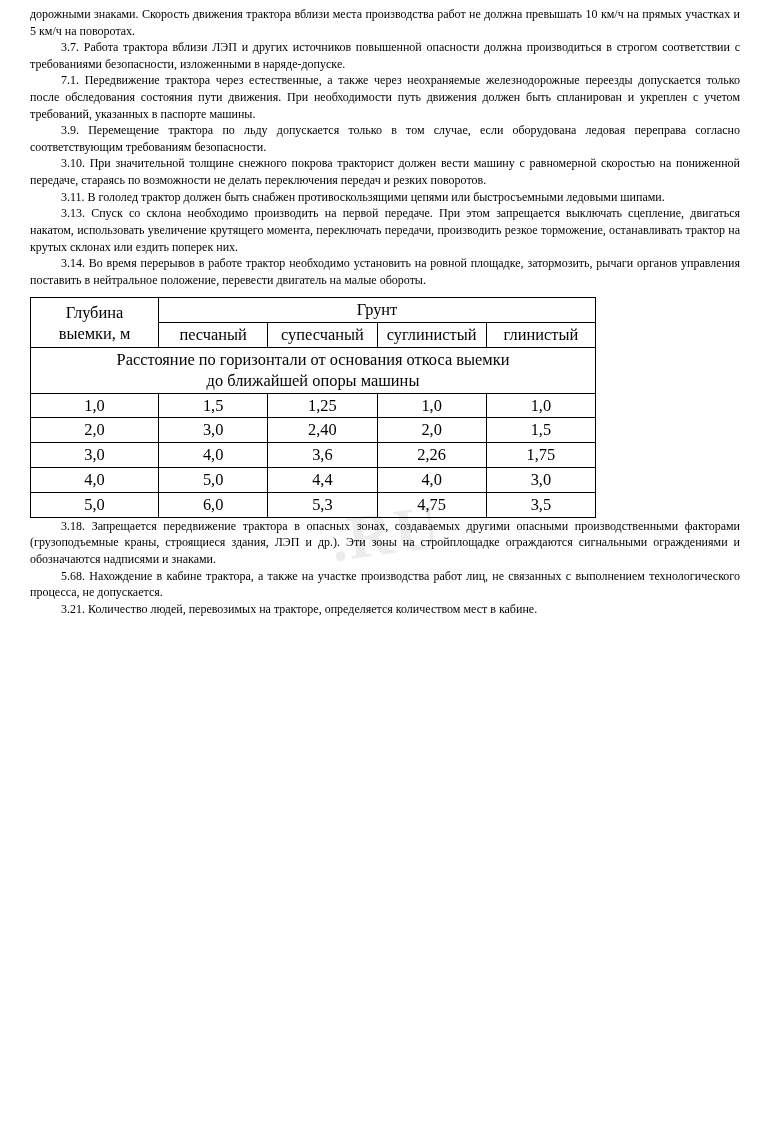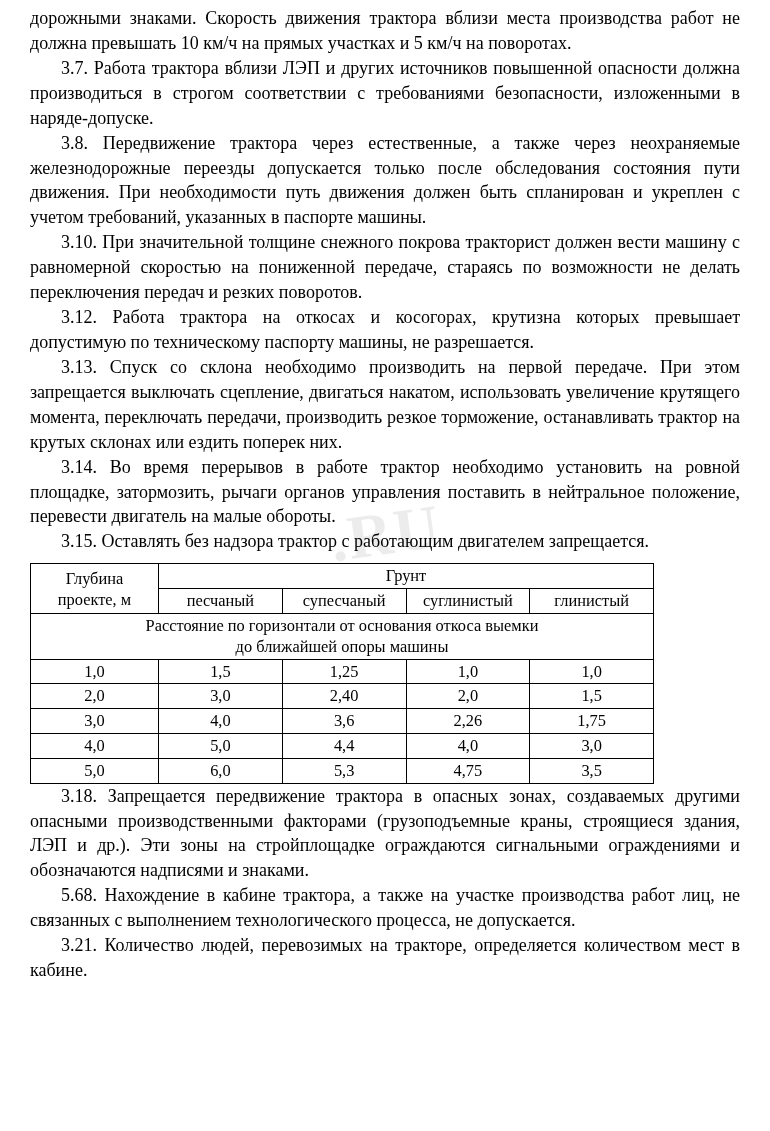--- a/index.html
+++ b/index.html
@@ -38,31 +38,31 @@
   #content {
     position: relative;
     z-index: 1;
     padding: 6px 30px 0 30px;
     box-sizing: border-box;
   }
   p.para {
     margin: 0;
     text-align: justify;
     text-justify: inter-word;
-    font-size: 18px;
+    font-size: 12px;
     line-height: 1.385;
     text-indent: 0;
     hyphens: none;
   }
   p.indent {
     text-indent: 31px;
   }
   table.tbl {
     border-collapse: collapse;
-    width: 624px;
+    width: 566px;
     margin: 9px 0 0 0;
     table-layout: fixed;
     font-size: 16.4px;
     line-height: 1.33;
   }
   table.tbl td {
     border: 1.2px solid #000000;
     text-align: center;
     vertical-align: middle;
     padding: 1px 3px;
@@ -88,33 +88,33 @@
 <body>
 
 <div id="page">
 
   <div id="watermark">.RU</div>
 
   <div id="content">
 
     <p class="para">дорожными знаками. Скорость движения трактора вблизи места производства работ не должна превышать 10 км/ч на прямых участках и 5 км/ч на поворотах.</p>
     <p class="para indent">3.7. Работа трактора вблизи ЛЭП и других источников повышенной опасности должна производиться в строгом соответствии с требованиями безопасности, изложенными в наряде-допуске.</p>
-    <p class="para indent">3.8. Передвижение трактора через естественные, а также через неохраняемые железнодорожные переезды допускается только после обследования состояния пути движения. При необходимости путь движения должен быть спланирован и укреплен с учетом требований, указанных в паспорте машины.</p>
+    <p class="para indent">7.1. Передвижение трактора через естественные, а также через неохраняемые железнодорожные переезды допускается только после обследования состояния пути движения. При необходимости путь движения должен быть спланирован и укреплен с учетом требований, указанных в паспорте машины.</p>
+    <p class="para indent">3.9. Перемещение трактора по льду допускается только в том случае, если оборудована ледовая переправа согласно соответствующим требованиям безопасности.</p>
     <p class="para indent">3.10. При значительной толщине снежного покрова тракторист должен вести машину с равномерной скоростью на пониженной передаче, стараясь по возможности не делать переключения передач и резких поворотов.</p>
-    <p class="para indent">3.12. Работа трактора на откосах и косогорах, крутизна которых превышает допустимую по техническому паспорту машины, не разрешается.</p>
+    <p class="para indent">3.11. В гололед трактор должен быть снабжен противоскользящими цепями или быстросъемными ледовыми шипами.</p>
     <p class="para indent">3.13. Спуск со склона необходимо производить на первой передаче. При этом запрещается выключать сцепление, двигаться накатом, использовать увеличение крутящего момента, переключать передачи, производить резкое торможение, останавливать трактор на крутых склонах или ездить поперек них.</p>
     <p class="para indent">3.14. Во время перерывов в работе трактор необходимо установить на ровной площадке, затормозить, рычаги органов управления поставить в нейтральное положение, перевести двигатель на малые обороты.</p>
-    <p class="para indent">3.15. Оставлять без надзора трактор с работающим двигателем запрещается.</p>
 
     <table class="tbl">
       <tbody>
         <tr>
           <td class="c0 hdr-depth" rowspan="2">
             <span>Глубина</span><br>
-            <span class="nowrap">проекте, м</span>
+            <span class="nowrap">выемки, м</span>
           </td>
           <td colspan="4">Грунт</td>
         </tr>
 
         <tr>
           <td class="c1">песчаный</td>
           <td class="c2">супесчаный</td>
           <td class="c3">суглинистый</td>
           <td class="c4">глинистый</td>
         </tr>

